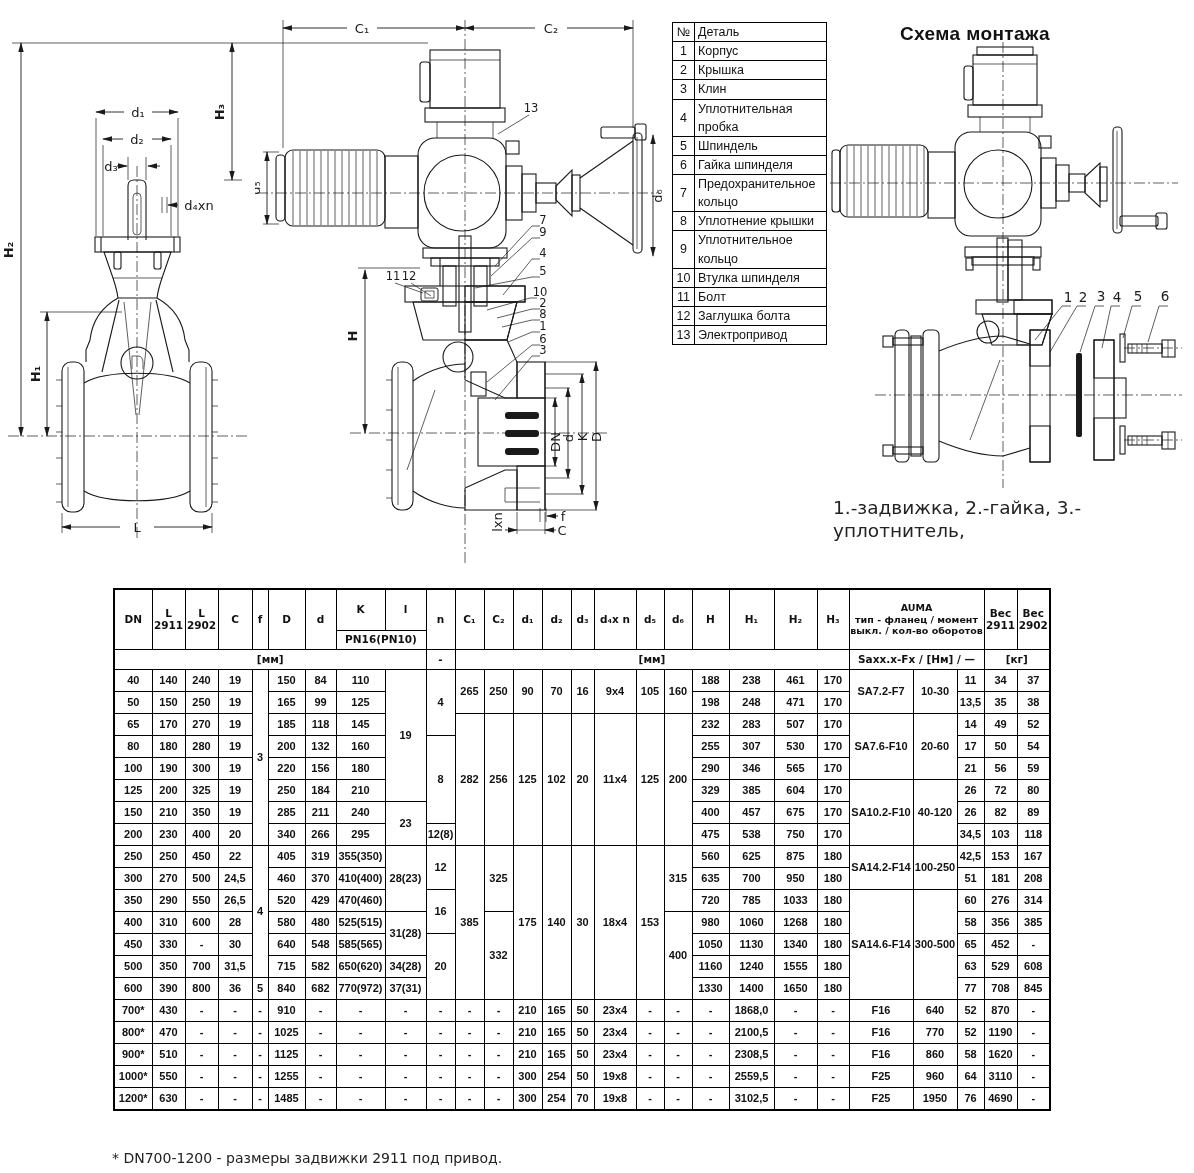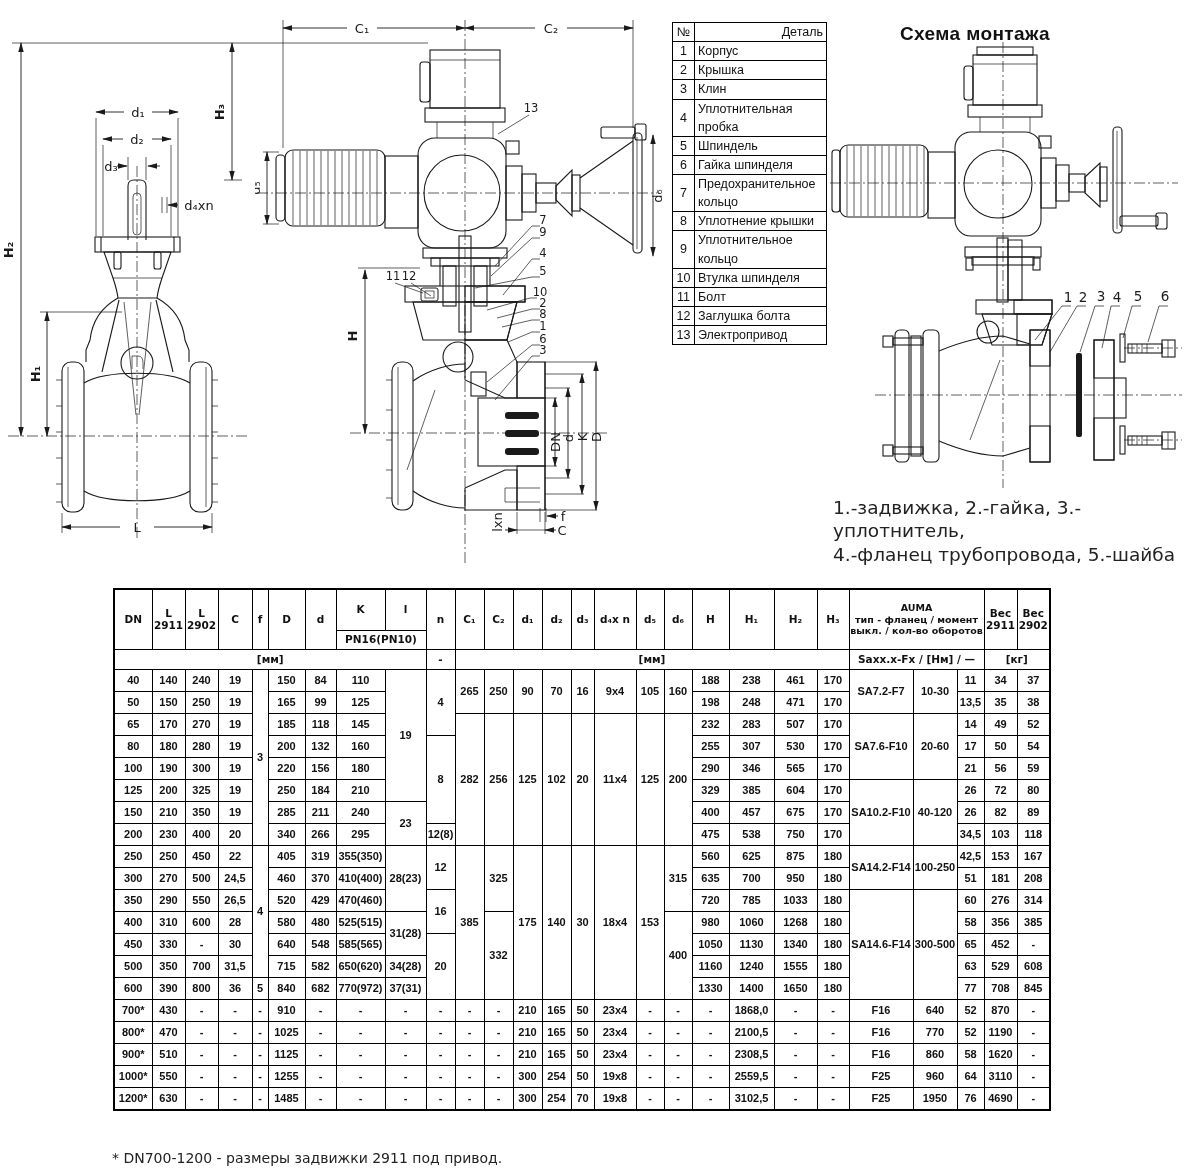--- a/index.html
+++ b/index.html
@@ -13,21 +13,21 @@
   svg .fillb{fill:#1a1a1a;stroke:none;}
   svg .fillw{fill:#fff;stroke:#1a1a1a;stroke-width:1;}
   svg text{font-family:"DejaVu Sans",sans-serif;font-size:13px;fill:#1a1a1a;text-anchor:middle;}
   svg text.b{font-weight:bold;}
   svg text.co{font-size:11.5px;}
   svg text.mo{font-size:13.5px;}
   .pwrap{position:absolute;left:672px;top:22px;}
   .pwrap table{border-collapse:collapse;border:1px solid #000;}
   .pwrap td{border:1px solid #000;font:12.5px/1.45 "Liberation Sans",sans-serif;padding:0 3px;vertical-align:middle;}
   .pwrap td:first-child{text-align:center;padding:0 1px;}
-  .hc{text-align:right;}
+  .hc{text-align:left;}
   .dimwrap{position:absolute;left:113px;top:588px;}
   .dimwrap table{border-collapse:collapse;table-layout:fixed;border:2px solid #000;}
   .dimwrap td{border:1px solid #000;font:bold 11px/1.12 "Liberation Sans",sans-serif;
               text-align:center;vertical-align:middle;white-space:pre-line;padding:0;height:21px;}
   .dimwrap tbody.thead td{font-family:"DejaVu Sans","Liberation Sans",sans-serif;font-size:10.5px;}
   .dimwrap tbody.thead tr:nth-child(1) td{height:40px;}
   .dimwrap tbody.thead tr:nth-child(2) td{height:18px;}
   .dimwrap tbody.thead tr:nth-child(3) td{height:19px;}
   .sm{font-size:9.5px !important;line-height:1.2 !important;}
   #montage-title{position:absolute;left:900px;top:24px;width:250px;text-align:left;
@@ -365,21 +365,20 @@
     <text class="mo" x="287" y="302">4</text>
     <path class="thn" d="M290,306 h-9 L272,348"></path>
     <text class="mo" x="308" y="301">5</text>
     <path class="thn" d="M311,306 h-9 L293,338"></path>
     <text class="mo" x="335" y="301">6</text>
     <path class="thn" d="M338,306 h-9 L318,342"></path>
   </svg>
 
   <div id="montage-caption">
     <div>1.-задвижка, 2.-гайка, 3.-уплотнитель,</div>
-    <div>4.-фланец трубопровода, 5.-шайба</div>
   </div>
 
   <div class="pwrap">
       <table>
         <colgroup>
           <col style="width: 22px;">
           <col style="width: 132px;">
         </colgroup>
         <tbody class="thead">
           <tr>

